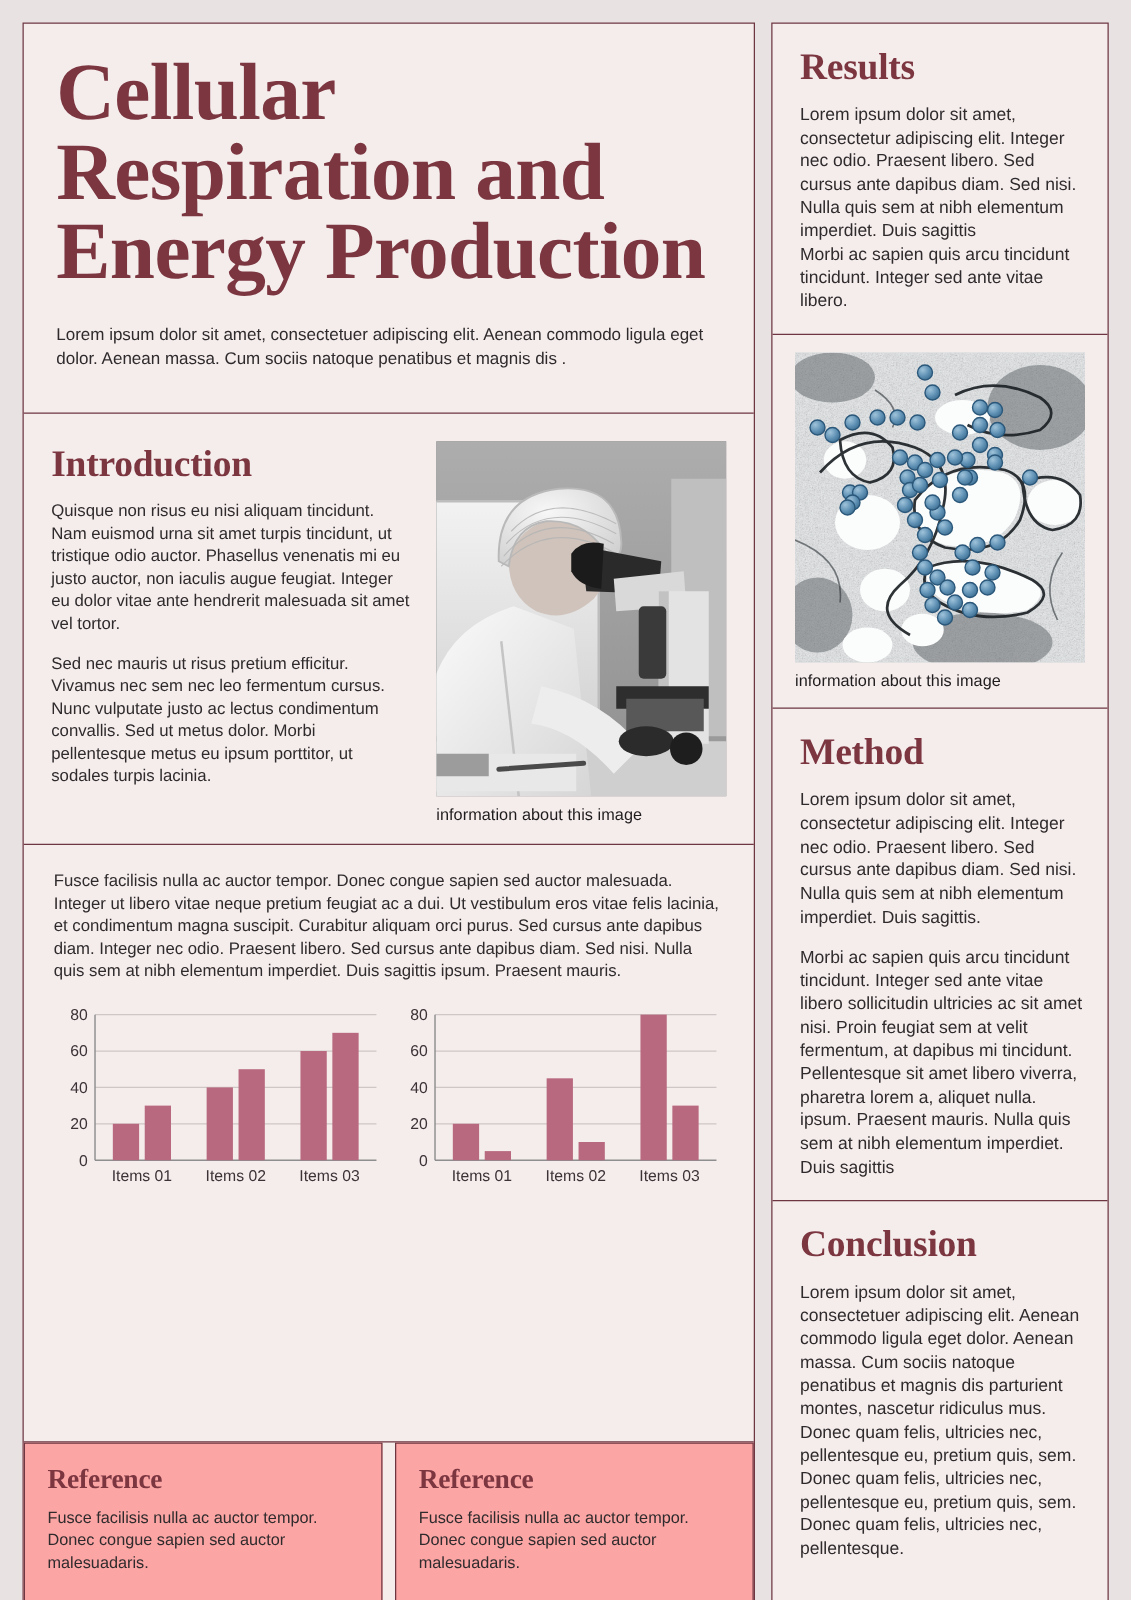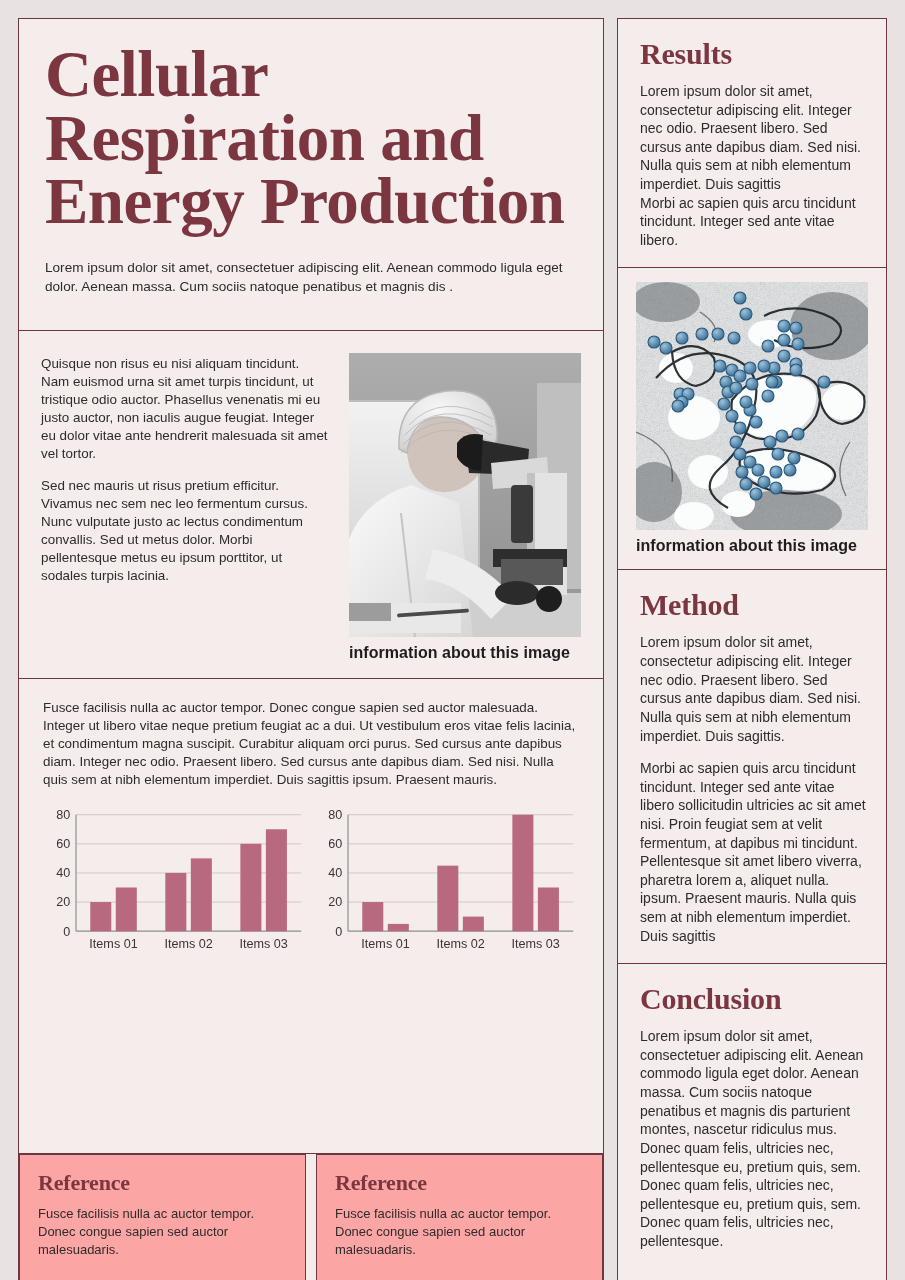--- a/index.html
+++ b/index.html
@@ -69,22 +69,22 @@
 
   p.body-text {
     font-size: 13.4px;
     line-height: 1.34;
     color: #2f2b2c;
     margin: 0 0 14px 0;
   }
   p.body-text:last-child { margin-bottom: 0; }
 
   .caption {
-    font-size: 16px;
-    font-weight: bold;
+    font-size: 13px;
+    font-weight: normal;
     color: #1f1c1d;
     margin-top: 7px;
     letter-spacing: 0.05px;
   }
 
   
   .header-block {
     border-bottom: 1px solid #6d3640;
     padding: 24px 26px 20px 26px;
   }
@@ -180,20 +180,21 @@
 
   <div class="col-left panel">
 
     <div class="header-block">
       <h1 class="poster-title">Cellular Respiration and Energy Production</h1>
       <p class="subtitle">Lorem ipsum dolor sit amet, consectetuer adipiscing elit. Aenean commodo ligula eget dolor. Aenean massa. Cum sociis natoque penatibus et magnis dis .</p>
     </div>
 
     <div class="intro-block">
       <div class="intro-text">
+        <h2 class="section-title">Introduction</h2>
         <p class="body-text">Quisque non risus eu nisi aliquam tincidunt. Nam euismod urna sit amet turpis tincidunt, ut tristique odio auctor. Phasellus venenatis mi eu justo auctor, non iaculis augue feugiat. Integer eu dolor vitae ante hendrerit malesuada sit amet vel tortor.</p>
         <p class="body-text">Sed nec mauris ut risus pretium efficitur. Vivamus nec sem nec leo fermentum cursus. Nunc vulputate justo ac lectus condimentum convallis. Sed ut metus dolor. Morbi pellentesque metus eu ipsum porttitor, ut sodales turpis lacinia.</p>
       </div>
       <div class="intro-figure">
         <div class="photo">
           <svg viewBox="0 0 248 284" preserveAspectRatio="xMidYMid slice">
             <defs>
               <linearGradient id="wallG" x1="0" y1="0" x2="0" y2="1">
                 <stop offset="0%" stop-color="#adadad"></stop>
                   <stop offset="100%" stop-color="#8f8f8f"></stop>

